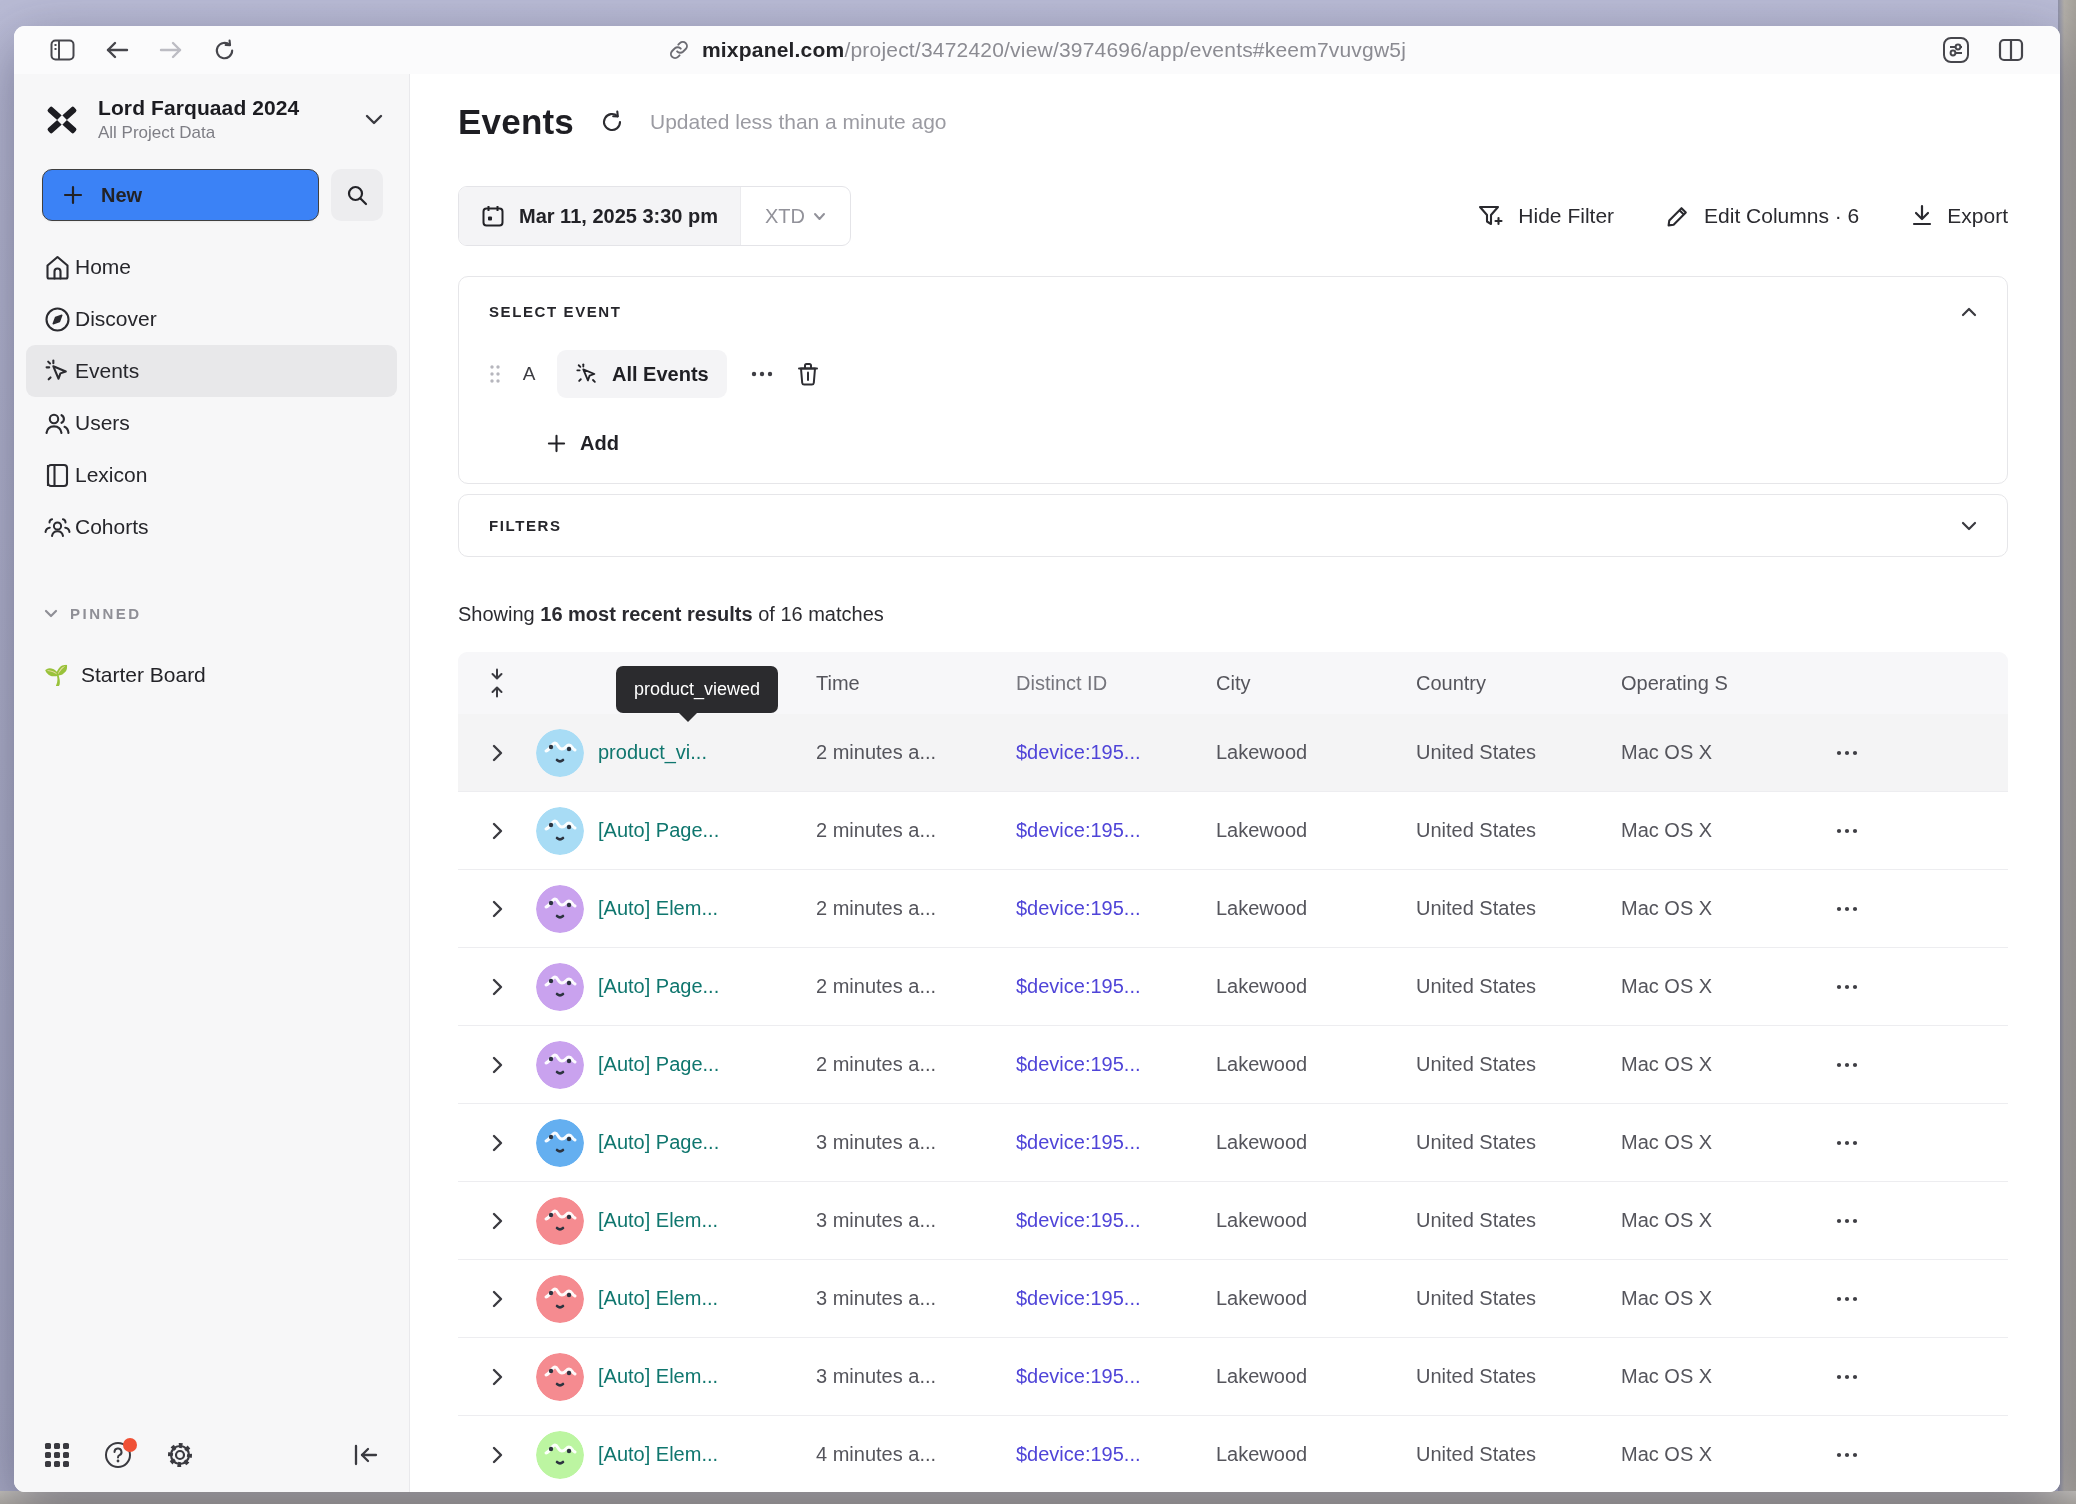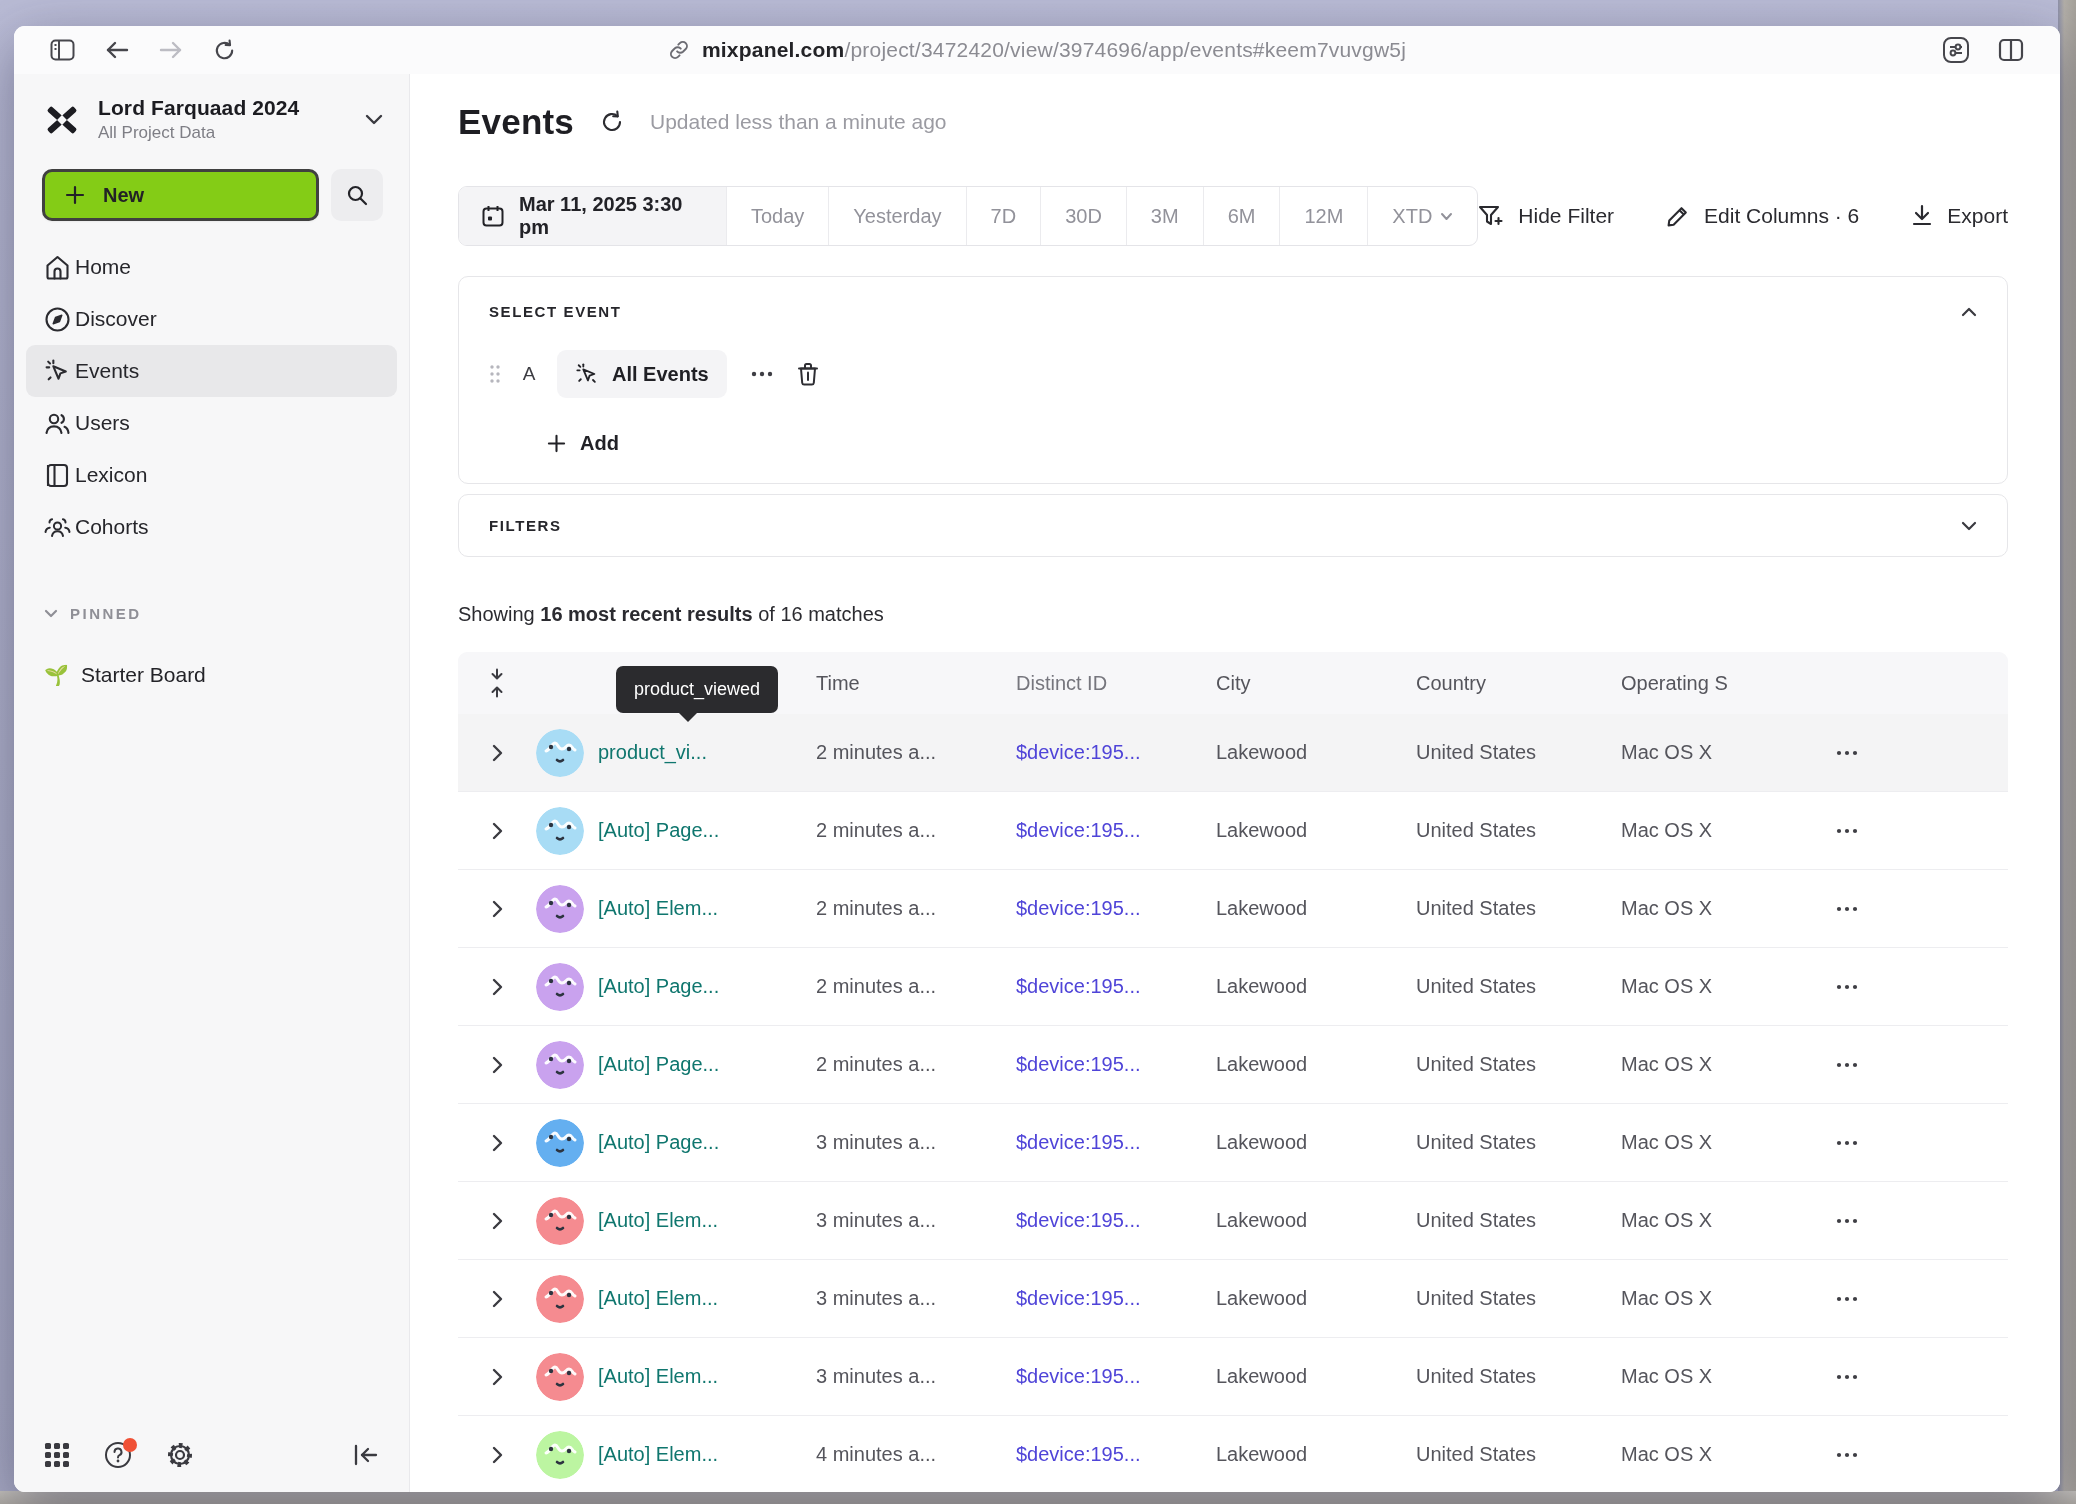--- a/index.html
+++ b/index.html
@@ -34,21 +34,21 @@
   .sidebar { width:396px; flex:0 0 396px; background:#f7f7f8; border-right:1px solid #e9e9ec;
     position:relative; padding-top:14px; }
   .project { display:flex; align-items:center; gap:16px; padding:8px 26px 4px 28px; cursor:pointer; }
   .project-logo { width:40px; height:40px; flex:0 0 40px; color:#1d1d22; }
   .project-meta { flex:1; min-width:0; }
   .project-name { font-size:21px; font-weight:700; color:#1c1c21; letter-spacing:.1px; }
   .project-sub { font-size:17px; color:#7e7e85; margin-top:3px; }
   .project-chevron { color:#3a3a40; }
 
   .newrow { display:flex; gap:12px; margin:22px 26px 0 28px; }
-  .new-btn { flex:1; height:52px; background:#84cc16; border:3px solid #404040; border-radius:10px;
+  .new-btn { flex:1; height:52px; background:#3b82f6; border:1px solid #404040; border-radius:10px;
     box-shadow:0 1px 2px rgba(0,0,0,.05); display:flex; align-items:center; gap:18px;
     padding:0 20px; font-size:20px; font-weight:600; color:#222226; cursor:pointer; }
   .search-btn { width:52px; height:52px; background:#ededef; border-radius:10px;
     display:flex; align-items:center; justify-content:center; color:#232328; cursor:pointer; }
 
   .nav { margin:20px 12px 0 12px; }
   .nav-item { display:flex; align-items:center; gap:4px; height:52px; padding:0 18px;
     border-radius:9px; font-size:21px; font-weight:500; color:#26262b; cursor:pointer; }
   .nav-item.active { background:#e8e8ea; }
   .nav-icon { width:27px; height:27px; flex:0 0 27px; color:#2b2b30; }
@@ -394,29 +394,20 @@
               <span>
                 <svg width="24" height="24" viewBox="0 0 24 24" fill="none" stroke="currentColor" stroke-width="2">
                   <rect x="2.5" y="4.5" width="19" height="17" rx="3"></rect>
                   <line x1="7.5" y1="2" x2="7.5" y2="7"></line>
                     <line x1="16.5" y1="2" x2="16.5" y2="7"></line>
                   <rect x="7" y="12.5" width="4" height="4" rx="1" fill="currentColor" stroke="none"></rect>
                 </svg>
               </span>
               <span>Mar 11, 2025 3:30 pm</span>
             </div>
-            <div id="preset-list" style="display:flex;">
-                <div class="preset">Today</div>
-                <div class="preset">Yesterday</div>
-                <div class="preset">7D</div>
-                <div class="preset">30D</div>
-                <div class="preset">3M</div>
-                <div class="preset">6M</div>
-                <div class="preset">12M</div>
-              </div>
             <div class="preset preset-dd">
               <span>XTD</span>
               <span>
                 <svg width="13" height="9" viewBox="0 0 13 9" fill="none" stroke="currentColor" stroke-width="2" stroke-linecap="round" stroke-linejoin="round">
                     <polyline points="2,2 6.5,7 11,2"></polyline>
                   </svg>
               </span>
             </div>
           </div>
 

